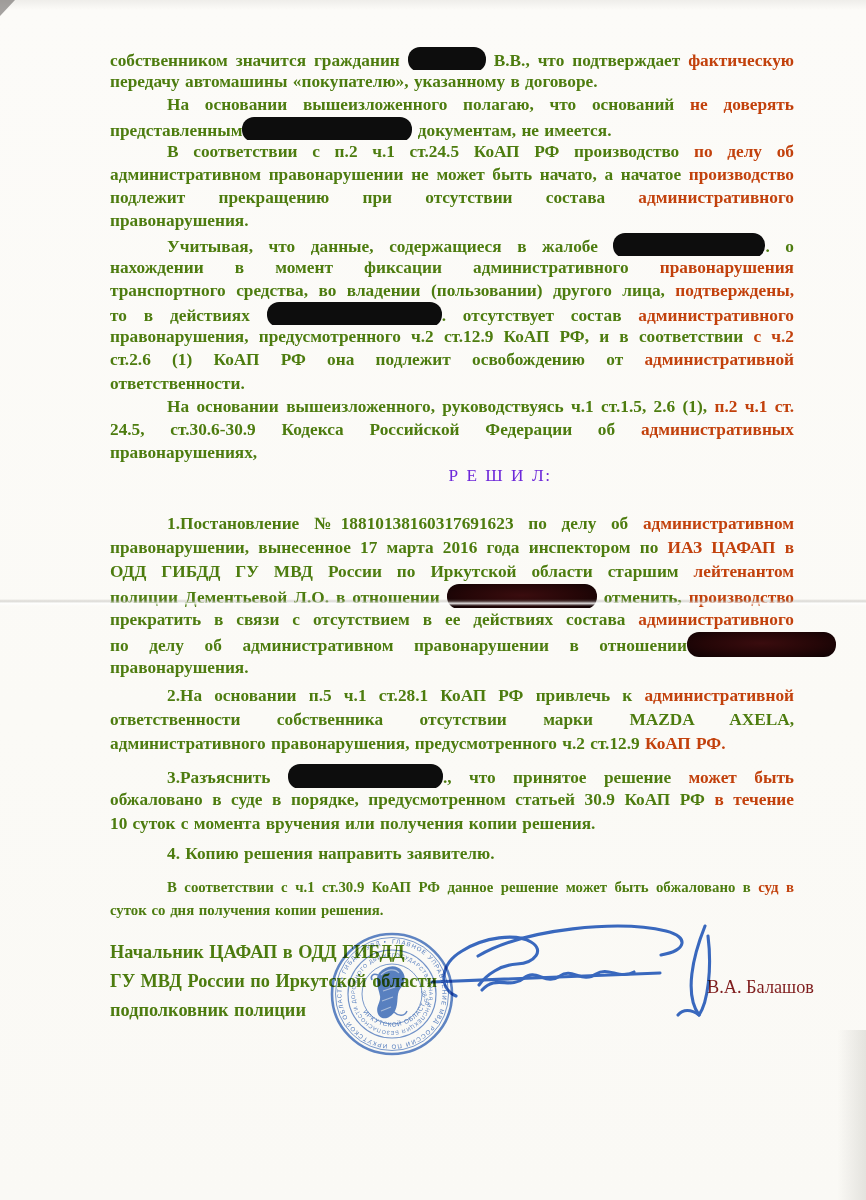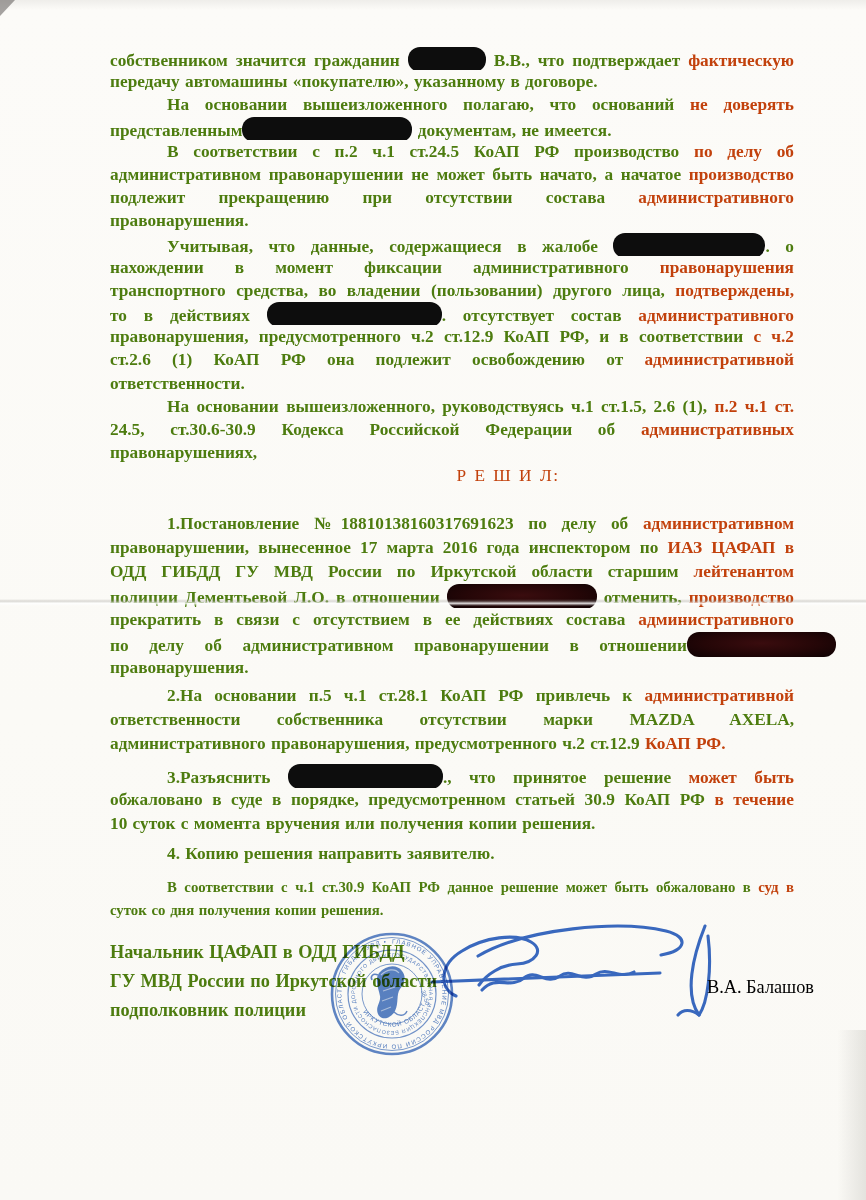--- a/index.html
+++ b/index.html
@@ -19,34 +19,34 @@
   }
   .ln2{line-height:24px;height:24px;}
   .last{text-align-last:left;}
   .ind{padding-left:57px;}
   .b{font-weight:bold;color:#c2410c;}
   .s{color:#4d7c0f;font-weight:bold;}
   .note .ln{font-size:14.8px;line-height:23px;height:23px;color:#44444c;}
   .mt4{margin-top:4px;}.mt6{margin-top:6px;}.mt8{margin-top:8px;}.mt10{margin-top:10px;}
   
   .reshil{text-align:center;text-align-last:center;margin-bottom:24px;}
-  .reshil .rs{position:relative;left:56px;letter-spacing:1.5px;color:#c2410c;}
+  .reshil .rs{position:relative;left:48px;letter-spacing:1.5px;color:#6d28d9;}
   
   .rd{
     display:inline-block;height:25px;border-radius:12px;
     background:#0d0d0d;vertical-align:-6px;
   }
   .rd.m{background:radial-gradient(ellipse at 50% 45%,#3a0c0e 0%,#240607 55%,#0d0203 100%);}
   .w78{width:78px}.w170{width:170px}.w152{width:152px}.w175{width:175px}
   .w150{width:150px}.w149{width:149px;margin-right:-42px}
   .w86{width:86px}.w62{width:62px}.w155{width:155px}
   
   .sigblock{margin-top:16px;}
   .sigblock .ln{font-size:18.3px;line-height:29px;height:29px;text-align:left;text-align-last:left;color:#34343d;}
-  .signame{position:absolute;left:707px;top:977px;font-size:18.3px;color:#000000;}
+  .signame{position:absolute;left:707px;top:977px;font-size:18.3px;color:#7f1d1d;}
   
   .fold{
     position:absolute;left:0;top:599px;width:866px;height:7px;pointer-events:none;
     background:linear-gradient(180deg,rgba(0,0,0,0) 0%,rgba(148,145,138,.32) 30%,rgba(255,255,255,.85) 62%,rgba(0,0,0,0) 100%);
   }
   .corner-mark{
     position:absolute;left:0;top:0;width:0;height:0;
     border-top:16px solid rgba(92,90,87,.55);border-right:15px solid transparent;
   }
   .edge-shade-right{

